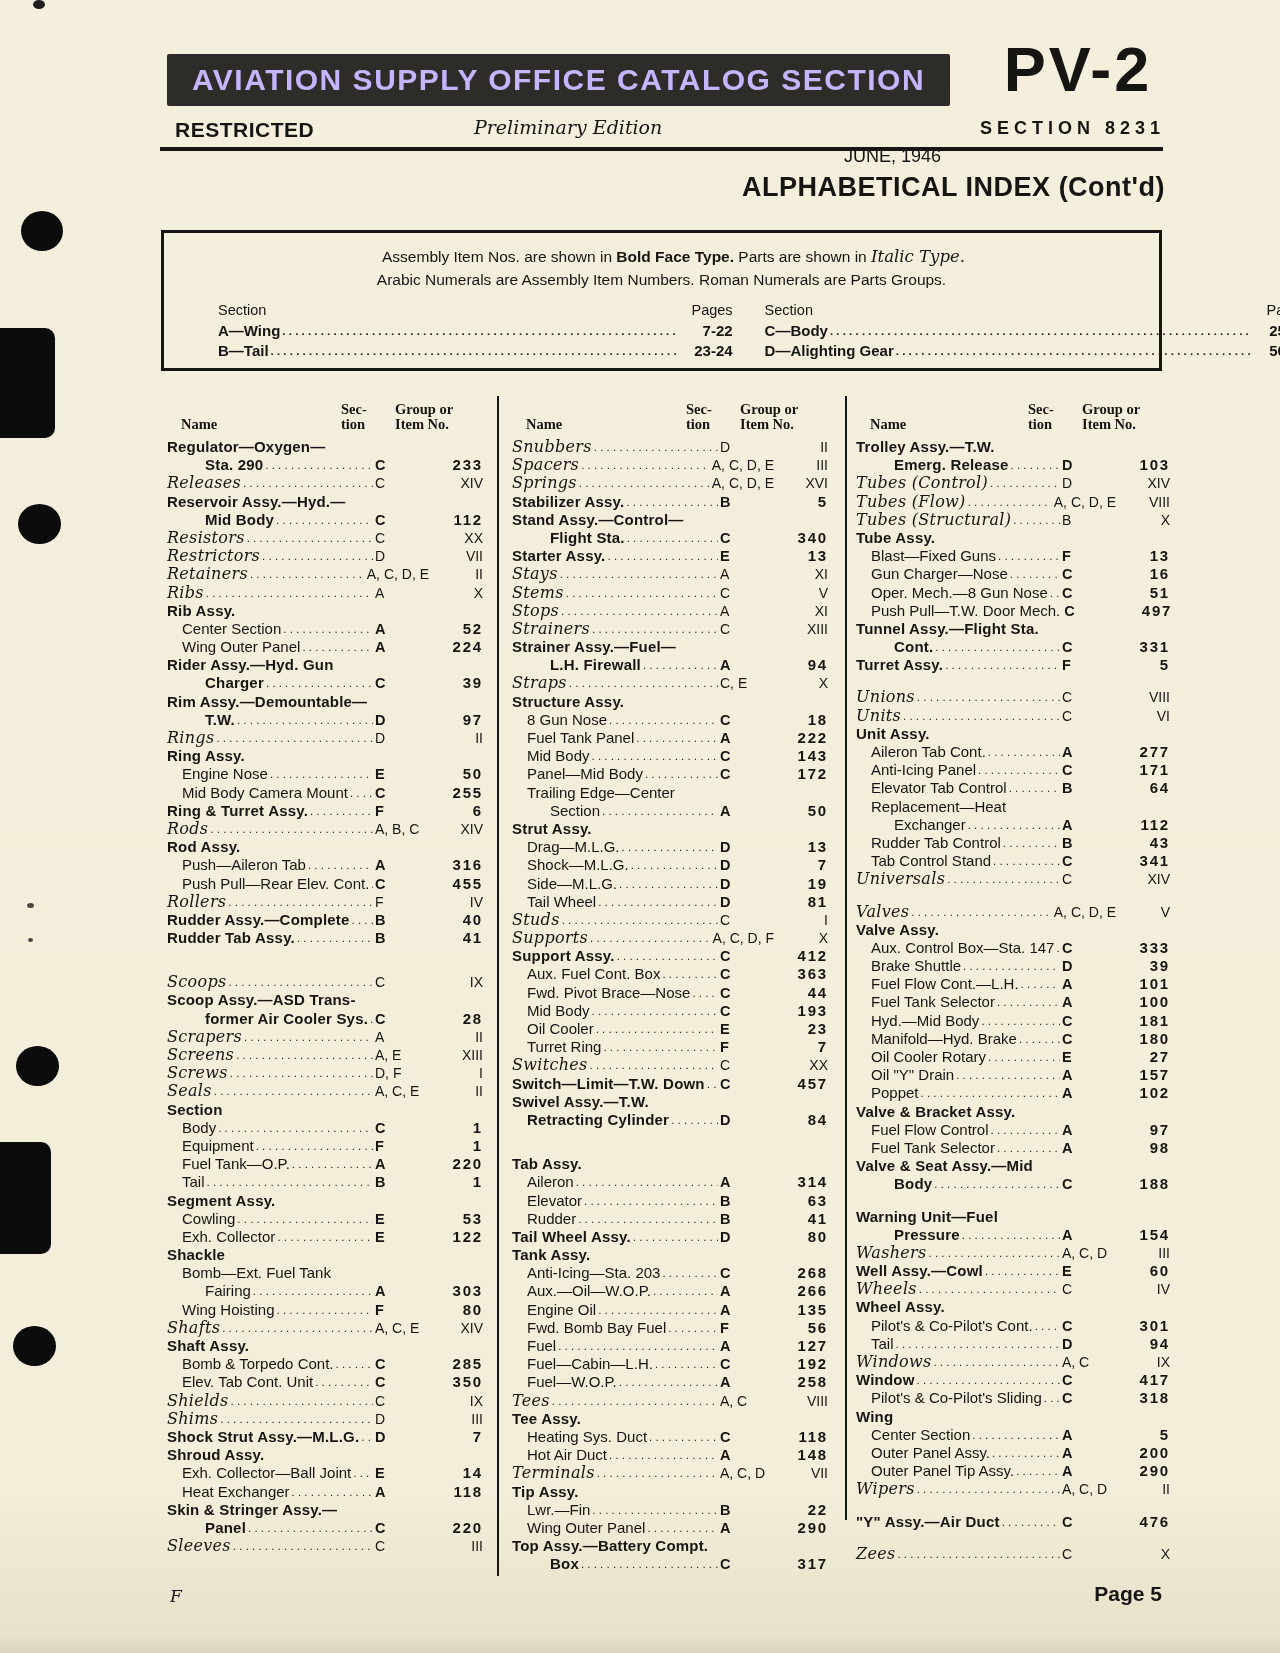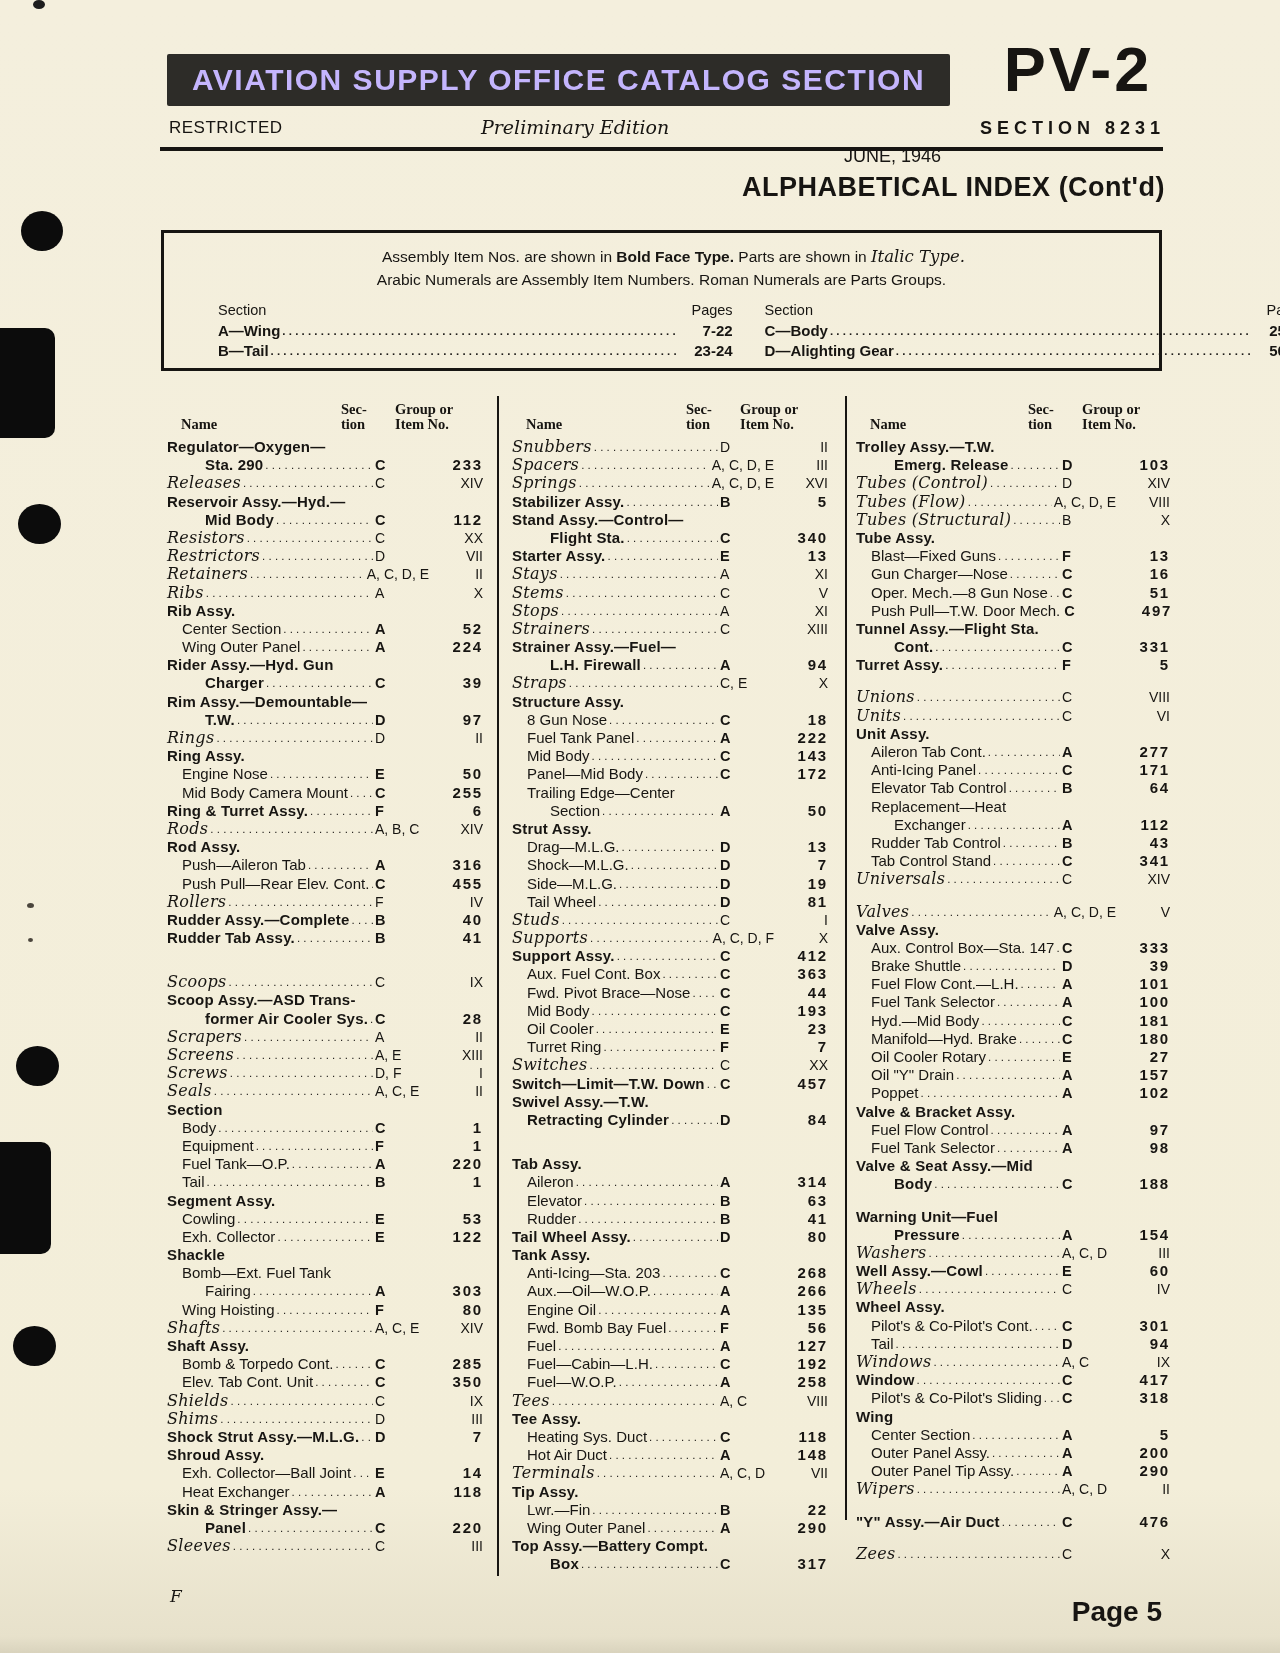--- a/index.html
+++ b/index.html
@@ -10,22 +10,22 @@
   .hole{position:absolute;background:#0c0c0c;border-radius:50%;}
   .tab{position:absolute;left:0;background:#0c0c0c;border-radius:0 10px 10px 0;}
   .speck{position:absolute;background:#1d1d1d;border-radius:50%;}
   
   .banner{position:absolute;left:167px;top:54px;width:783px;height:52px;background:#2d2c28;
           display:flex;align-items:center;justify-content:center;border-radius:2px;}
   .banner span{color:#c4b5fd;font-size:30px;font-weight:700;letter-spacing:1.5px;white-space:nowrap;}
   .pv2{position:absolute;left:986px;top:38px;width:184px;text-align:center;
        font-size:63px;font-weight:700;letter-spacing:3px;line-height:1;}
   .subhead{position:absolute;left:167px;top:114px;width:998px;height:32px;}
-  .restricted{position:absolute;left:2px;top:4px;font-size:17px;font-weight:400;letter-spacing:0.5px;}
-  .edition{position:absolute;left:314px;top:2px;font-family:"DejaVu Serif",serif;font-style:italic;font-size:19px;}
+  .restricted{position:absolute;left:8px;top:4px;font-size:21px;font-weight:700;letter-spacing:0.5px;}
+  .edition{position:absolute;left:307px;top:2px;font-family:"DejaVu Serif",serif;font-style:italic;font-size:19px;}
   .date{position:absolute;right:224px;top:4px;font-size:18px;font-weight:400;margin-top:28px;}
   .secnum{position:absolute;right:0;top:4px;font-size:18px;font-weight:700;letter-spacing:5px;white-space:nowrap;}
   .rule{position:absolute;left:160px;top:147px;width:1003px;height:4px;background:#171512;}
   .page-title{position:absolute;left:167px;top:172px;width:998px;text-align:right;
               font-size:27px;font-weight:700;letter-spacing:0.5px;}
   
   .legend{position:absolute;left:161px;top:230px;width:1001px;height:141px;
           border:3px solid #171512;box-sizing:border-box;}
   .legend-line1{margin-top:14px;text-align:center;font-size:15.5px;padding-left:24px;}
   .legend-line1 .lb{font-weight:700;}
@@ -61,21 +61,21 @@
   .dots::after{content:"..................................................................";}
   .sec{min-width:54px;white-space:nowrap;font-size:14px;flex:0 0 auto;}
   .sec.hv{font-weight:700;font-size:14.5px;}
   .val{width:54px;text-align:right;font-size:14px;flex:0 0 auto;}
   .val.hv{font-weight:700;font-size:15px;letter-spacing:1.8px;}
   .gap{height:26px;}
   .col3 .gap{height:14px;}
   
   .foot-f{position:absolute;left:170px;top:1586px;font-family:"DejaVu Serif",serif;
           font-style:italic;font-size:17px;}
-  .foot-page{position:absolute;right:118px;top:1582px;font-size:28px;font-weight:700;margin-top:14px;}
+  .foot-page{position:absolute;right:118px;top:1582px;font-size:21px;font-weight:700;}
 </style>
 </head>
 <body>
 
 <div class="page">
 
   <div class="speck" style="left:33px;top:0;width:12px;height:9px;"></div>
   <div class="hole" style="left:21px;top:211px;width:42px;height:40px;"></div>
   <div class="tab" style="top:328px;width:55px;height:110px;"></div>
   <div class="hole" style="left:18px;top:504px;width:43px;height:40px;"></div>

